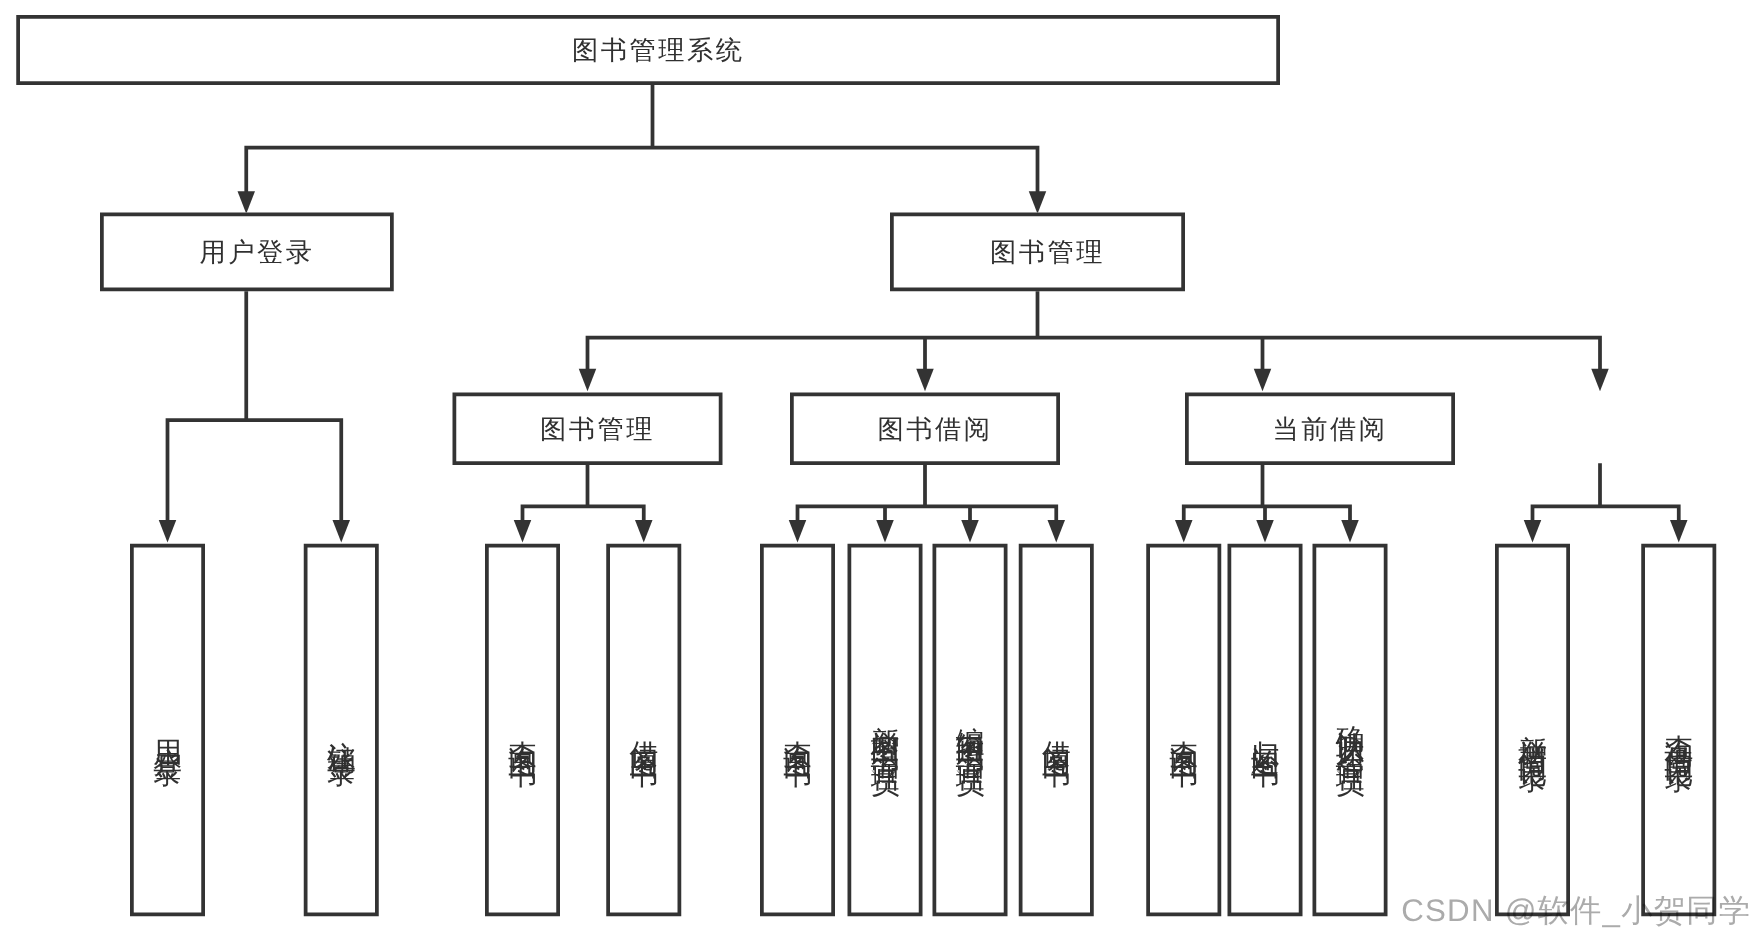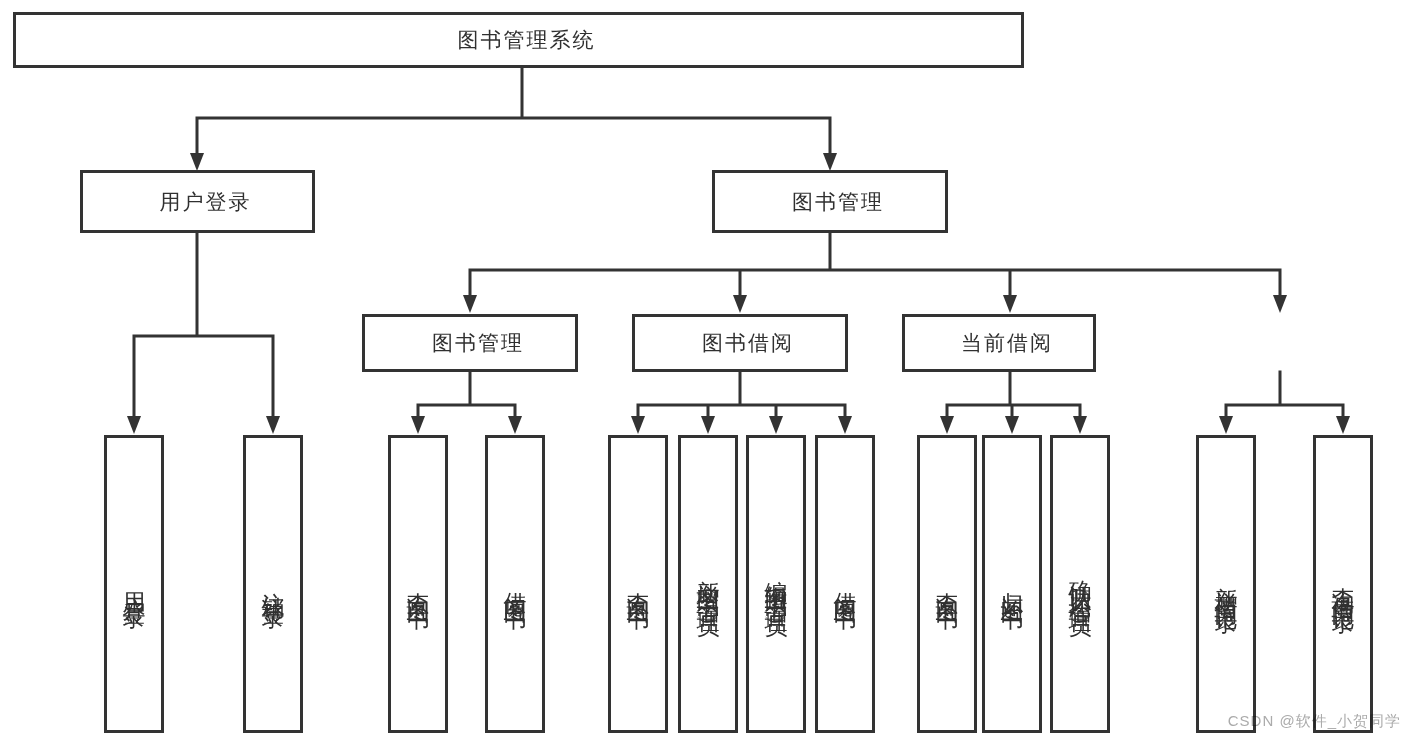--- a/index.html
+++ b/index.html
@@ -43,21 +43,21 @@
     writing-mode:vertical-rl;
     text-orientation:mixed;
     font-size:23px;
     letter-spacing:5px;
     line-height:1;
   }
   .watermark{
     position:absolute;
     right:4px;
     top:712px;
-    font-size:15px;
+    font-size:25px;
     letter-spacing:1px;
     color:var(--wm);
     mix-blend-mode:multiply;
     z-index:2;
     white-space:nowrap;
   }
 </style>
 </head>
 <body>
 
@@ -106,21 +106,21 @@
   <div class="box hbox" style="left:712px;top:170px;width:236px;height:63px">
     <span>图书管理</span>
   </div>
 
   <div class="box hbox" style="left:362px;top:314px;width:216px;height:58px">
     <span>图书管理</span>
   </div>
   <div class="box hbox" style="left:632px;top:314px;width:216px;height:58px">
     <span>图书借阅</span>
   </div>
-  <div class="box hbox" style="left:902px;top:314px;width:194px;height:58px">
+  <div class="box hbox" style="left:948px;top:314px;width:216px;height:58px">
     <span>当前借阅</span>
   </div>
 
   <div class="box leaf" style="left:104px;top:435px;width:60px;height:298px">
     <span>用户登录</span>
   </div>
   <div class="box leaf" style="left:243px;top:435px;width:60px;height:298px">
     <span>注销登录</span>
   </div>
 

